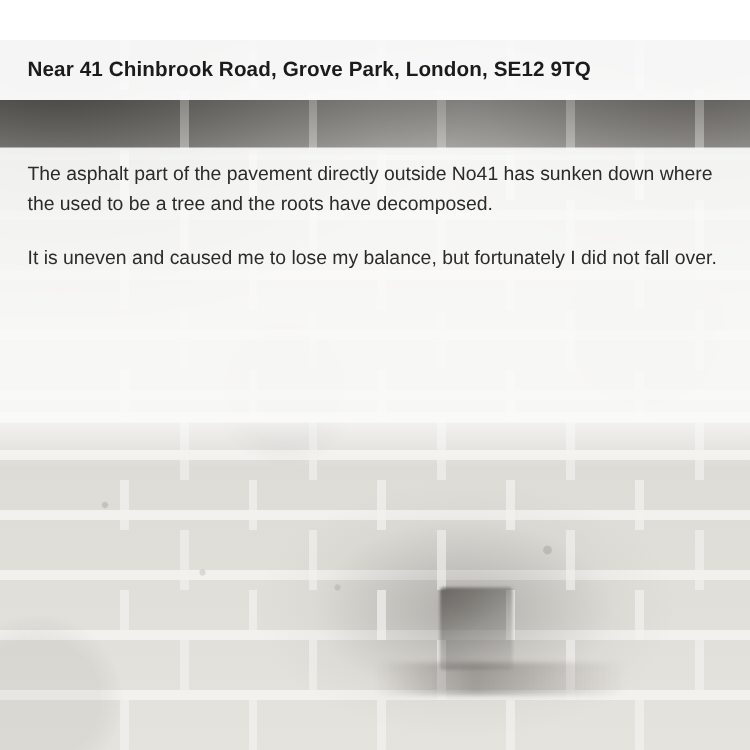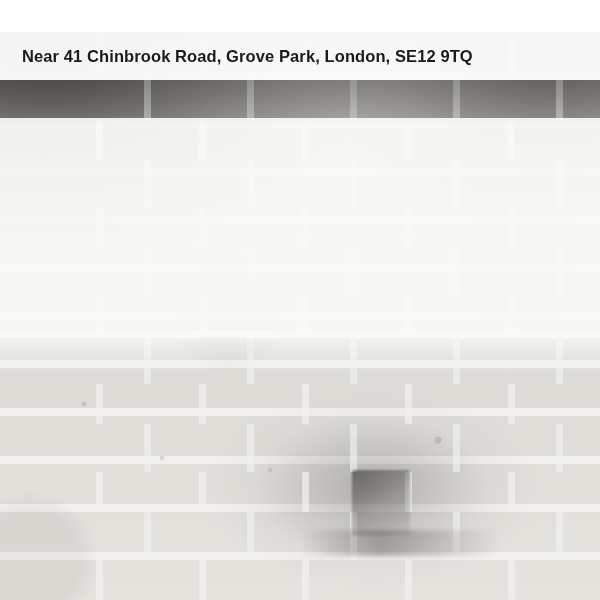--- a/index.html
+++ b/index.html
@@ -199,15 +199,17 @@
   </div>
 
   <div class="white-panel"></div>
   <div class="white-panel-fade"></div>
 
   <div class="header-bar">
     <div class="header-title">Near 41 Chinbrook Road, Grove Park, London, SE12 9TQ</div>
   </div>
 
   <div class="body-text">
+    <p>The asphalt part of the pavement directly outside No41 has sunken down where the used to be a tree and the roots have decomposed.</p>
+    <p>It is uneven and caused me to lose my balance, but fortunately I did not fall over.</p>
   </div>
 
 </div>
 
 </body></html>

